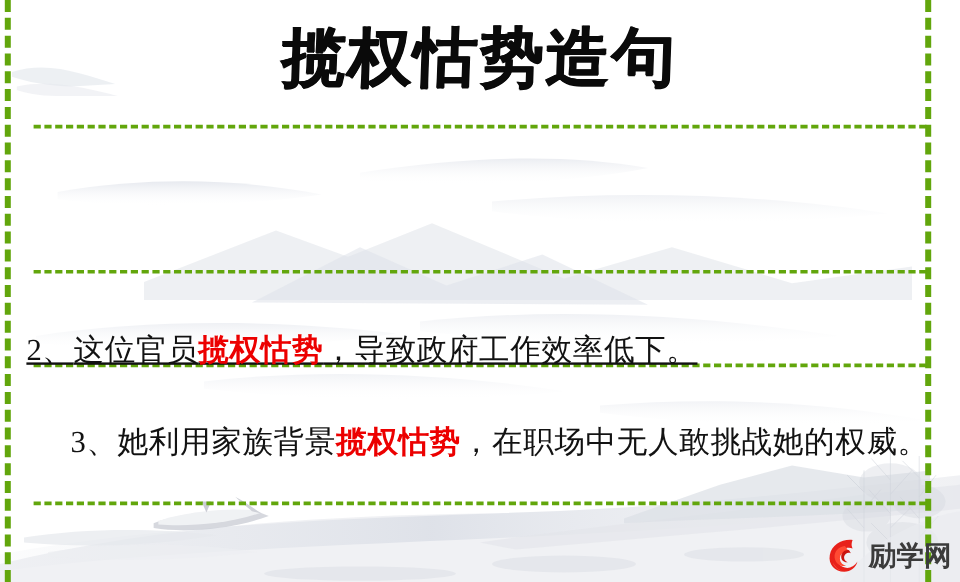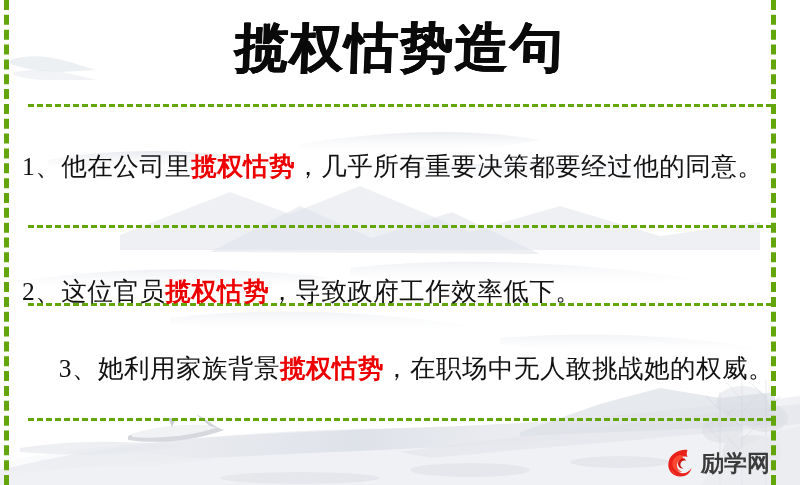--- a/index.html
+++ b/index.html
@@ -81,32 +81,32 @@
     width: 752px;
     z-index: 4;
     color: #121212;
     font-size: 25.5px;
     line-height: 41px;
     letter-spacing: 0.5px;
     text-align: left;
     font-family: "Liberation Serif", "DejaVu Serif", serif;
   }
   .sentence.s1 { top: 120px; }
-  .sentence.s2 { top: 245px; }
+  .sentence.s2 { top: 245px; text-decoration: underline; }
   .sentence.s3 { top: 322px; text-align: right; }
   .kw {
     color: #ec0000;
     font-weight: 700;
     letter-spacing: 0.5px;
   }
 
   
   .brand {
     position: absolute;
-    left: 664px;
+    left: 687px;
     top: 446px;
     height: 34px;
     display: flex;
     align-items: center;
     gap: 5px;
     z-index: 5;
   }
   .brand-mark {
     width: 32px;
     height: 32px;
@@ -204,21 +204,20 @@
 
   <div class="title-wrap">
     <h1 class="title">揽权怙势造句</h1>
   </div>
 
   <div class="hsep s0"></div>
   <div class="hsep s1"></div>
   <div class="hsep s2"></div>
   <div class="hsep s3"></div>
 
-  <p class="sentence s1"><span>1、</span><span>他在公司里</span><span class="kw">揽权怙势</span><span>，几乎所有重要决策都要经过他的同意。</span></p>
 
   <p class="sentence s2"><span>2、</span><span>这位官员</span><span class="kw">揽权怙势</span><span>，导致政府工作效率低下。</span></p>
 
   <p class="sentence s3"><span>3、</span><span>她利用家族背景</span><span class="kw">揽权怙势</span><span>，在职场中无人敢挑战她的权威。</span></p>
 
   <div class="brand">
     <svg class="brand-mark" viewBox="0 0 64 64" xmlns="http://www.w3.org/2000/svg" aria-hidden="true">
       <path d="M47 6 C30 4 12 14 9 31 C6 47 18 59 33 59 C44 59 53 52 55 42 C50 50 42 54 34 52 C24 49 19 39 23 30 C27 21 38 17 47 20 C44 14 46 9 47 6 Z" fill="#e8211a"></path>
       <path d="M34 16 C24 17 16 25 17 35 C18 45 27 51 36 49 C29 47 25 41 26 35 C27 28 34 24 41 26 C38 21 36 18 34 16 Z" fill="#ff4a33"></path>
       <path d="M41 23 C34 22 28 27 28 34 C28 40 33 44 39 43 C34 41 32 37 33 33 C35 28 39 26 44 28 C43 26 42 24 41 23 Z" fill="#c9140f"></path>

